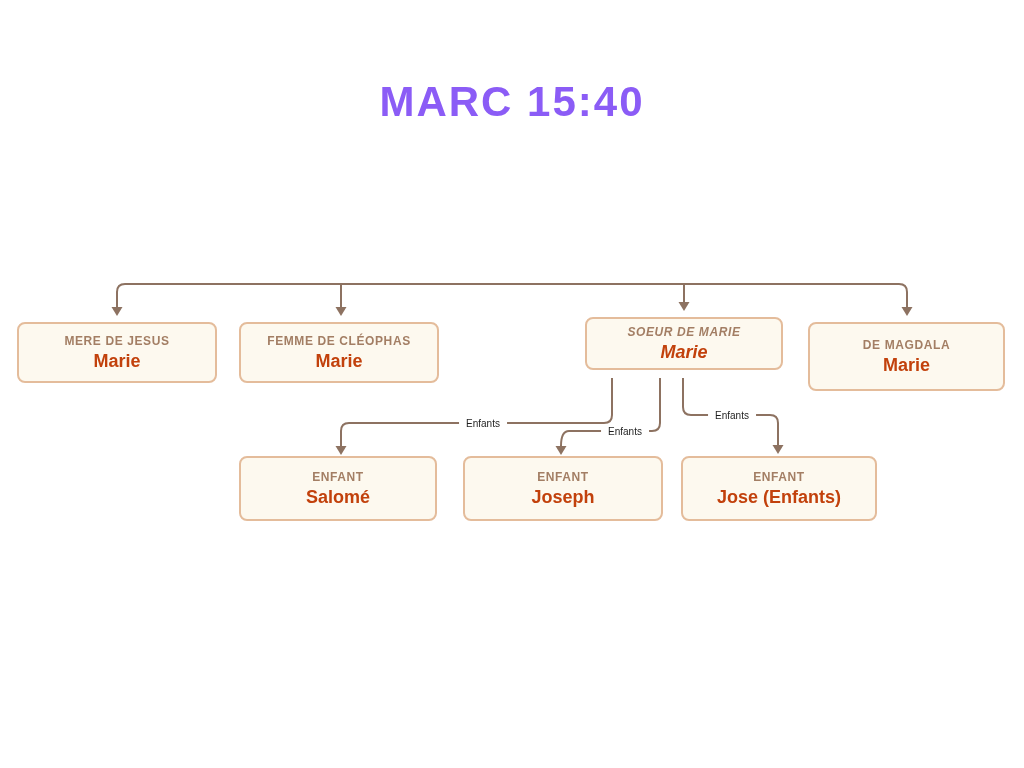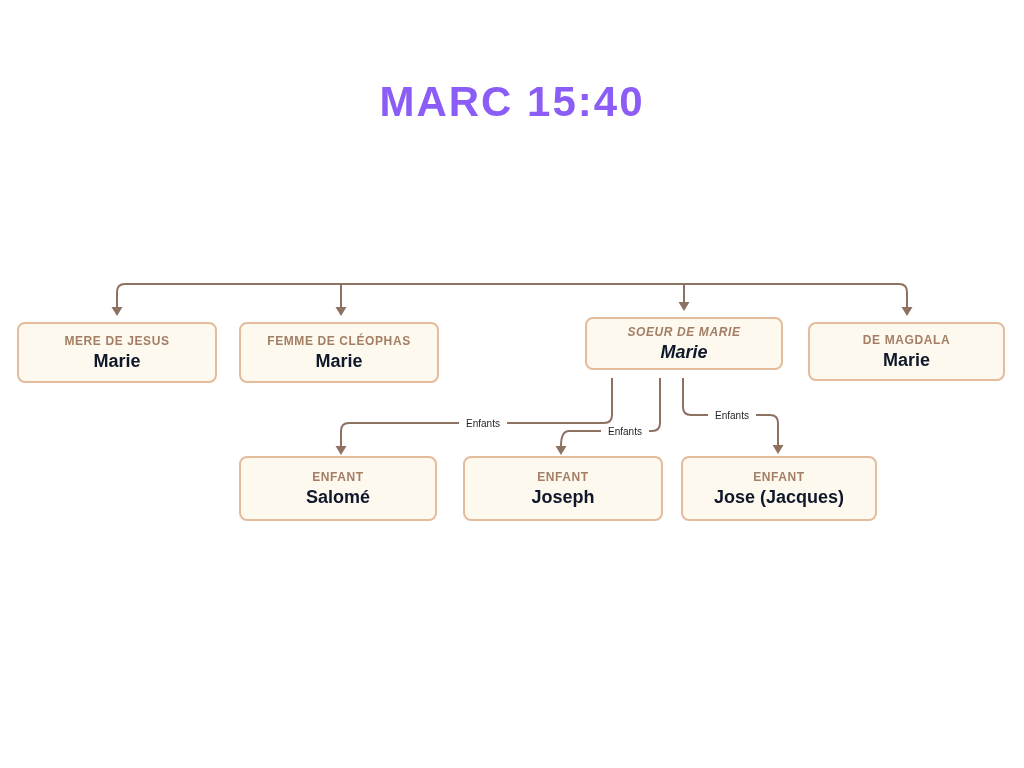--- a/index.html
+++ b/index.html
@@ -42,27 +42,27 @@
   }
   .node .role {
     font-size: 12px;
     font-weight: bold;
     letter-spacing: 0.6px;
     color: #a37e64;
   }
   .node .name {
     font-size: 18px;
     font-weight: 600;
-    color: #0f172a;
+    color: #c2410c;
   }
   
   .n-p0 { left: 17px;  top: 322px; width: 200px; height: 61px; }
   .n-p1 { left: 239px; top: 322px; width: 200px; height: 61px; }
   .n-p2 { left: 585px; top: 317px; width: 198px; height: 53px; font-style: italic; }
-  .n-p3 { left: 808px; top: 322px; width: 197px; height: 59px; }
+  .n-p3 { left: 808px; top: 322px; width: 197px; height: 69px; }
   
   .n-c0 { left: 239px; top: 456px; width: 198px; height: 65px; }
   .n-c1 { left: 463px; top: 456px; width: 200px; height: 65px; }
   .n-c2 { left: 681px; top: 456px; width: 196px; height: 65px; }
   .edge-label {
     position: absolute;
     transform: translate(-50%, -50%);
     background: #ffffff;
     padding: 1px 7px;
     font-size: 10px;
@@ -125,20 +125,20 @@
   <div class="node n-c0">
     <div class="role">ENFANT</div>
     <div class="name">Salomé</div>
   </div>
   <div class="node n-c1">
     <div class="role">ENFANT</div>
     <div class="name">Joseph</div>
   </div>
   <div class="node n-c2">
     <div class="role">ENFANT</div>
-    <div class="name">Jose (Jacques)</div>
+    <div class="name">Jose (Enfants)</div>
   </div>
 
   <span class="edge-label el0">Enfants</span>
   <span class="edge-label el1">Enfants</span>
   <span class="edge-label el2">Enfants</span>
 
 </div>
 
 </body></html>

